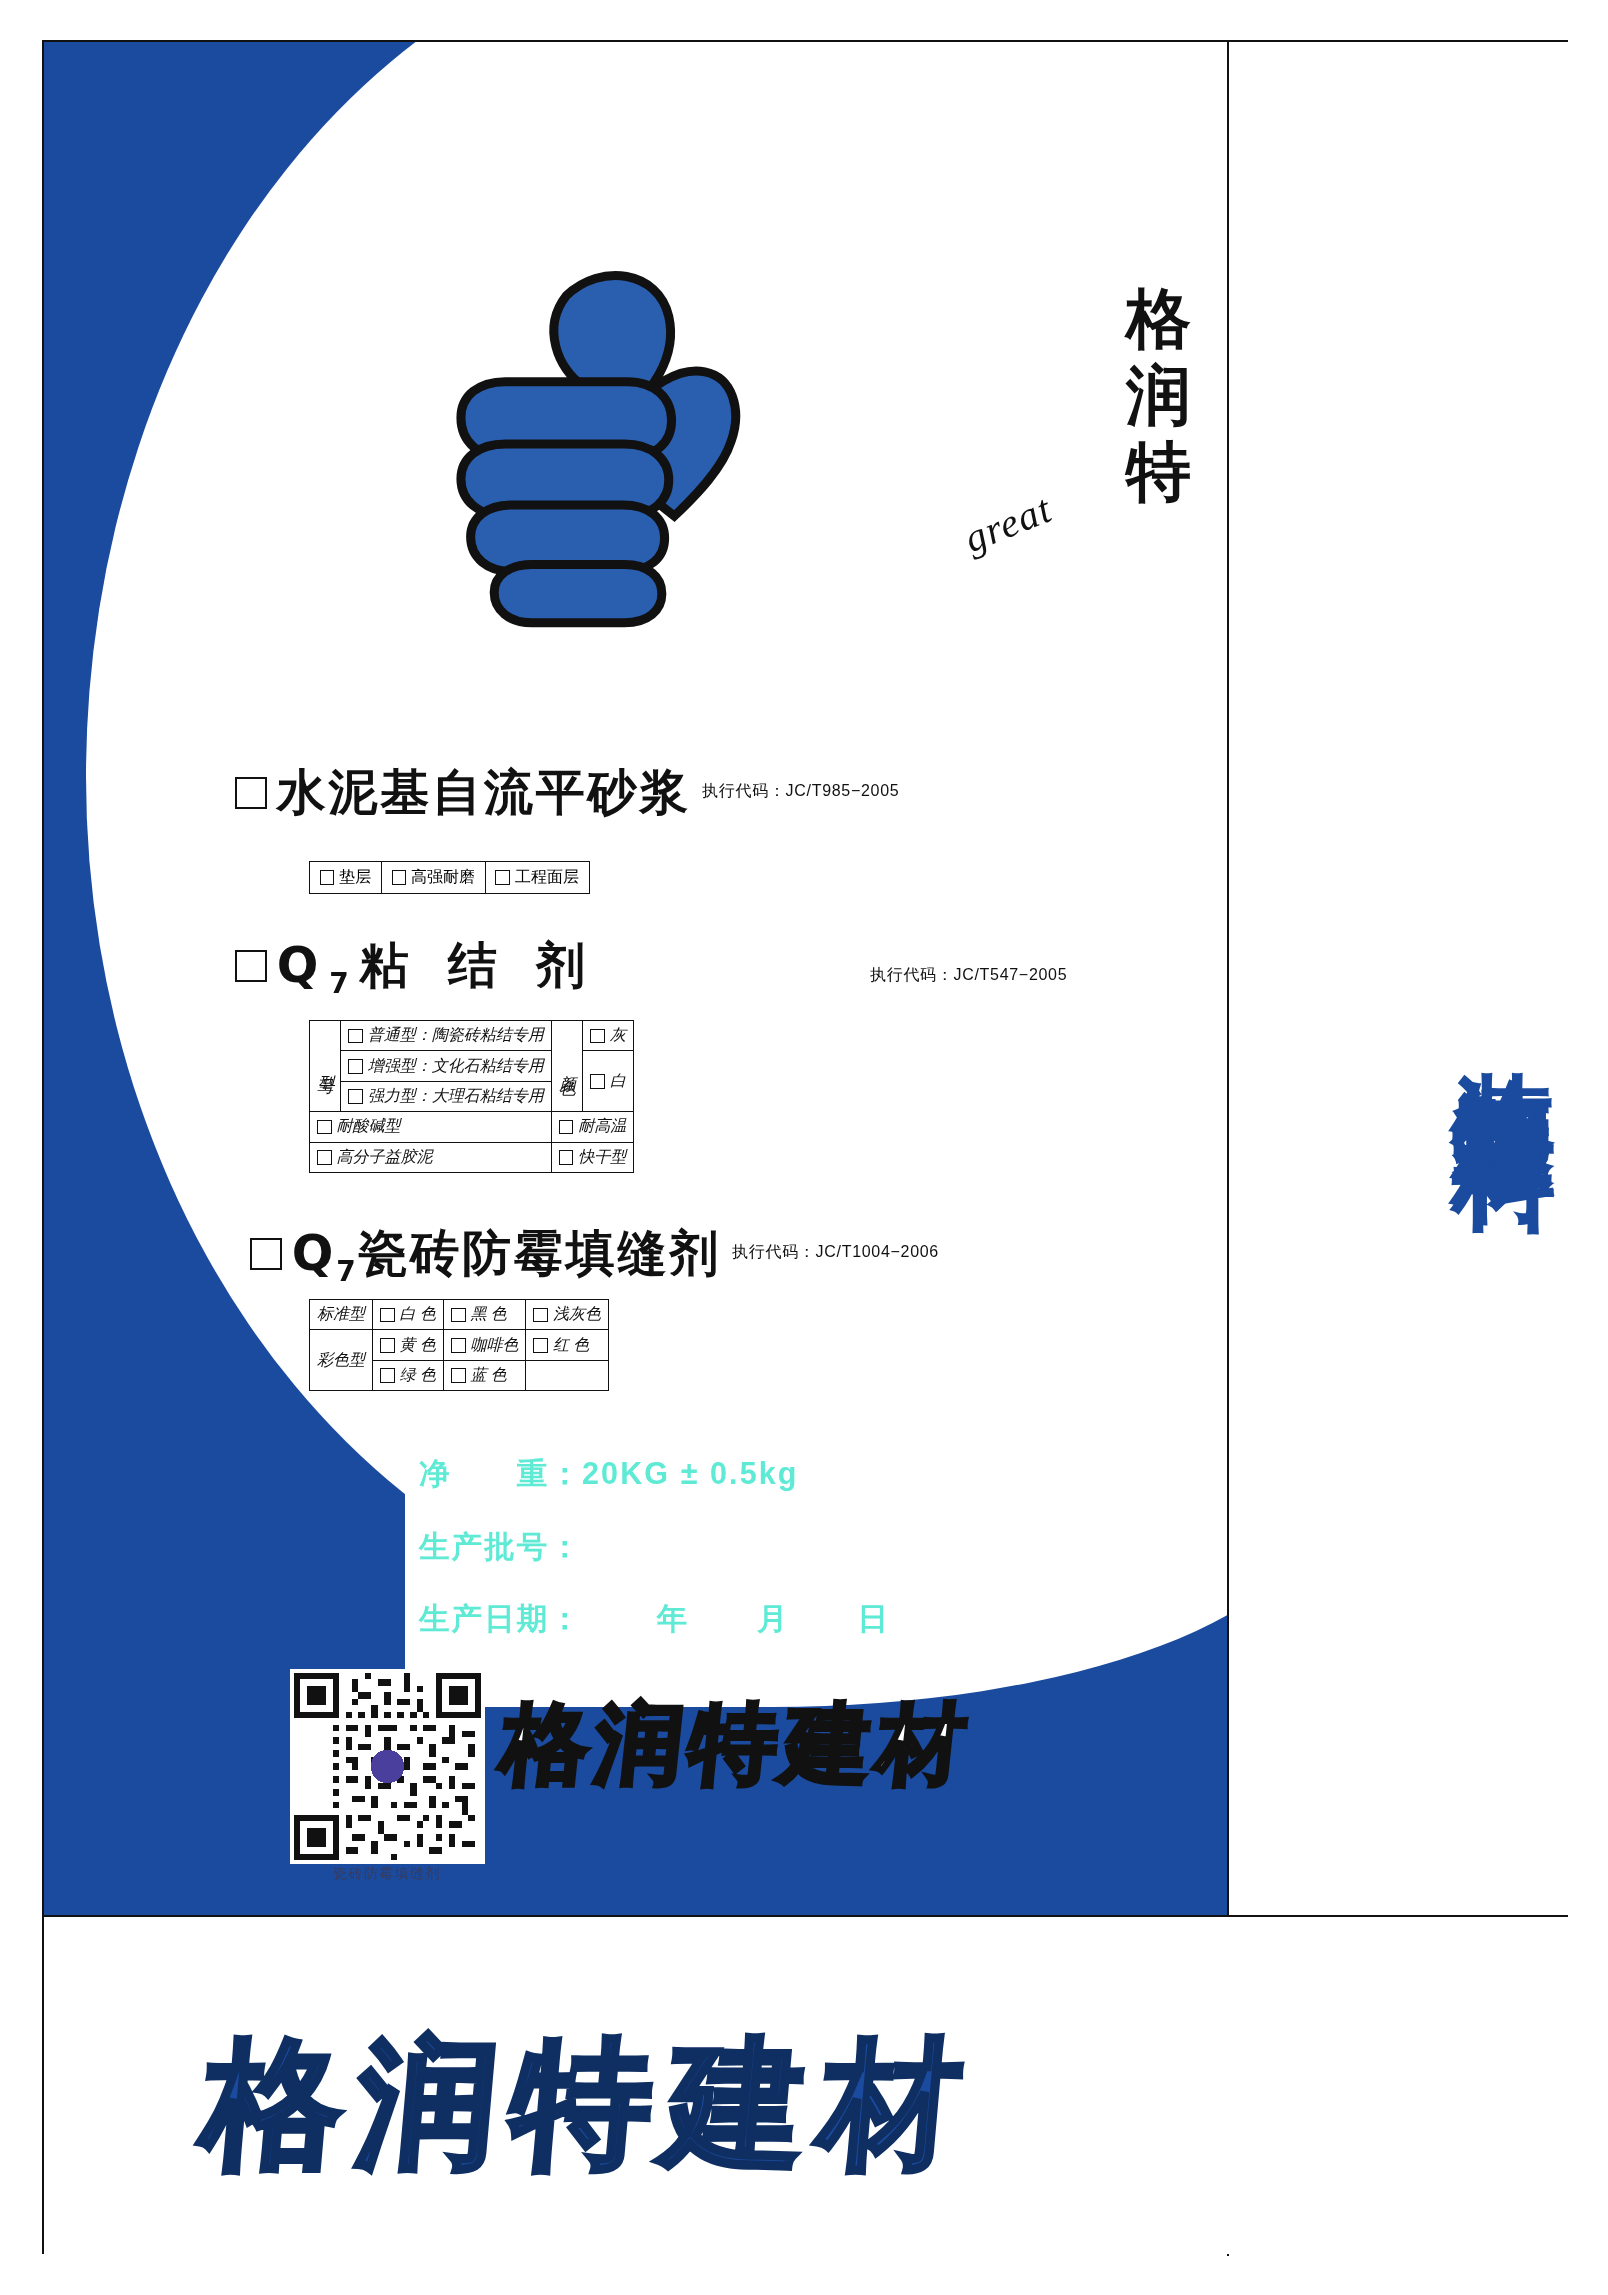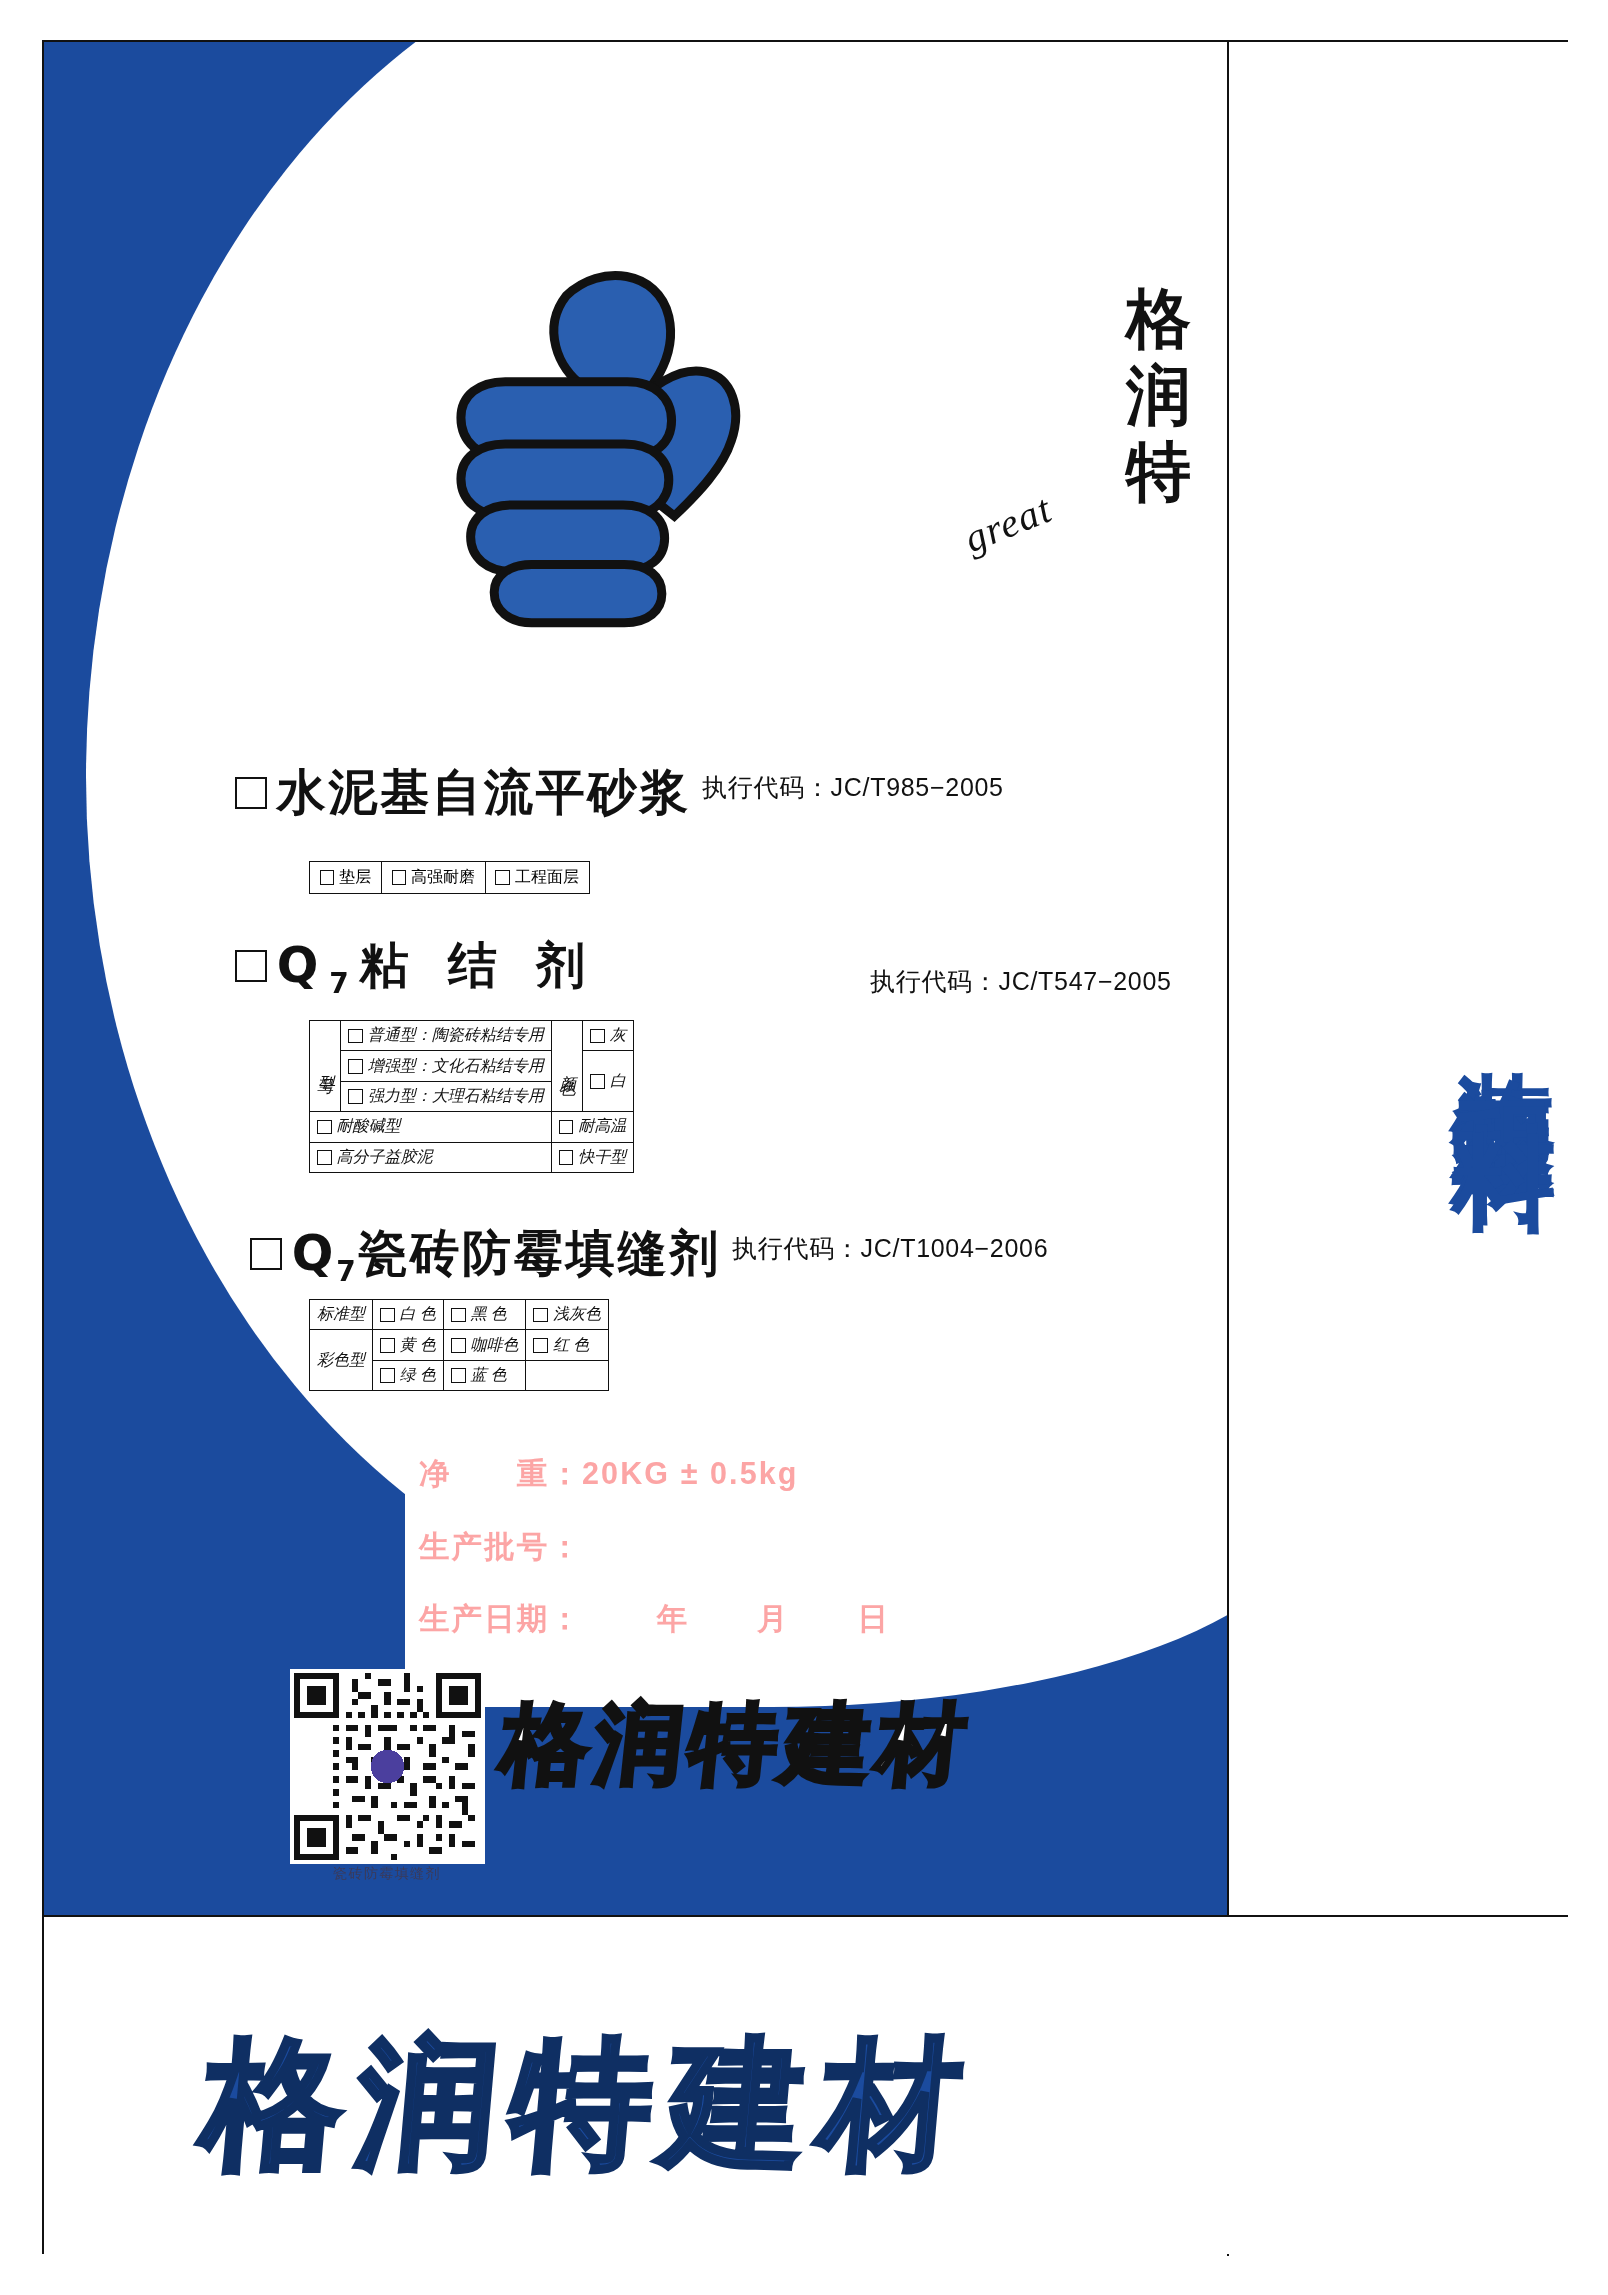--- a/index.html
+++ b/index.html
@@ -147,21 +147,21 @@
   .prod-title {
     font-size: 49px;
     font-weight: bold;
     font-family: "DejaVu Sans", sans-serif;
     letter-spacing: 2.8px;
     display: inline-block;
     vertical-align: middle;
   }
   .prod-title-sp { letter-spacing: 11px; }
   .std-code {
-    font-size: 25px;
+    font-size: 16px;
     display: inline-block;
     vertical-align: baseline;
     margin-left: 11px;
     font-family: "Liberation Sans", sans-serif;
     letter-spacing: 0.7px;
   }
   .sub7 { font-size: 28px; vertical-align: sub; }
 
   
   .opt-strip {
@@ -199,21 +199,21 @@
     text-align: center;
     padding: 2.8px 4.2px;
     font-size: 16.6px;
   }
 
   
   .info-line {
     position: absolute;
     font-size: 30.5px;
     font-weight: bold;
-    color: #fca5a5;
+    color: #5eead4;
     font-family: "DejaVu Sans", sans-serif;
     letter-spacing: 2.1px;
   }
   .info-line .val {
     font-family: "Liberation Sans", sans-serif;
   }
 
   
   .qr {
     position: absolute;

